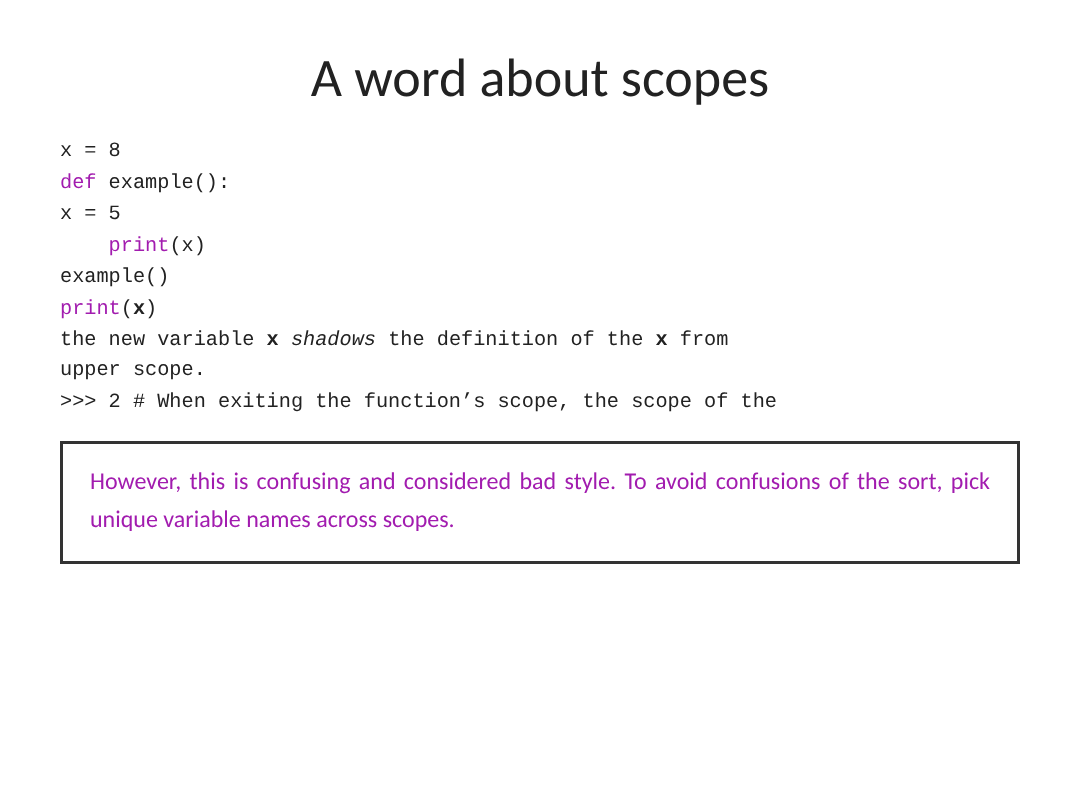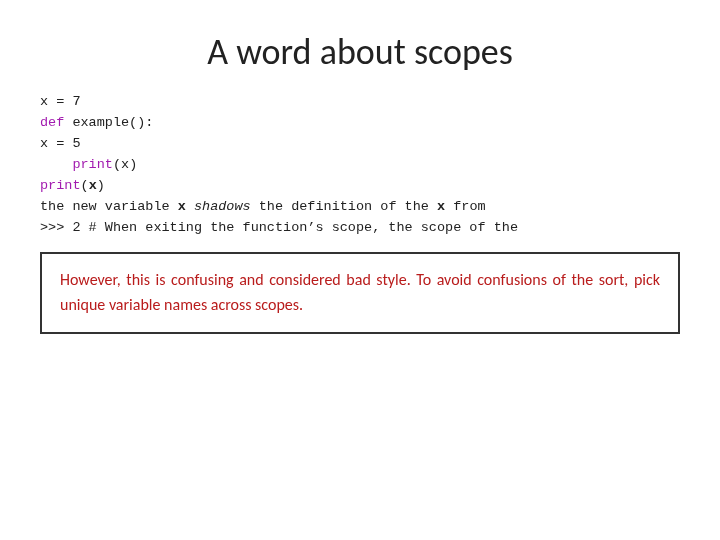--- a/index.html
+++ b/index.html
@@ -42,36 +42,38 @@
     .code-block i {
       font-style: italic;
     }
     .notice-box {
       border: 2px solid #333;
       padding: 14px 18px;
       margin-top: 8px;
       font-family: 'Calibri', Arial, sans-serif;
       font-size: 16px;
       line-height: 1.55;
-      color: #b91c1c;
+      color: #a21caf;
       text-align: justify;
     }
   </style>
 </head>
 <body>
 
 <div class="slide">
   <h1 class="title">A word about scopes</h1>
 
   <div class="code-block">
-    <div><span>x = 7</span></div>
+    <div><span>x = 8</span></div>
     <div><span class="kw">def</span><span> example():</span></div>
     <div><span>    x = 5</span></div>
     <div>&nbsp;&nbsp;&nbsp;&nbsp;<span class="kw">print</span>(<span style="color:#222;">x</span>)</div>
+    <div><span>example()</span></div>
     <div><span class="kw">print</span>(<b>x</b>)</div>
     <div><span>the new variable </span><b>x</b><i> shadows</i><span> the definition of the </span><b>x</b><span> from</span></div>
+    <div><span>upper scope.</span></div>
     <div><span>&gt;&gt;&gt; 2  # When exiting the function’s scope, the scope of the</span></div>
   </div>
 
   <div class="notice-box">
     <span>However, this is confusing and considered bad style. To avoid confusions of the sort, pick unique variable names across scopes.</span>
   </div>
 </div>
 
 </body></html>

